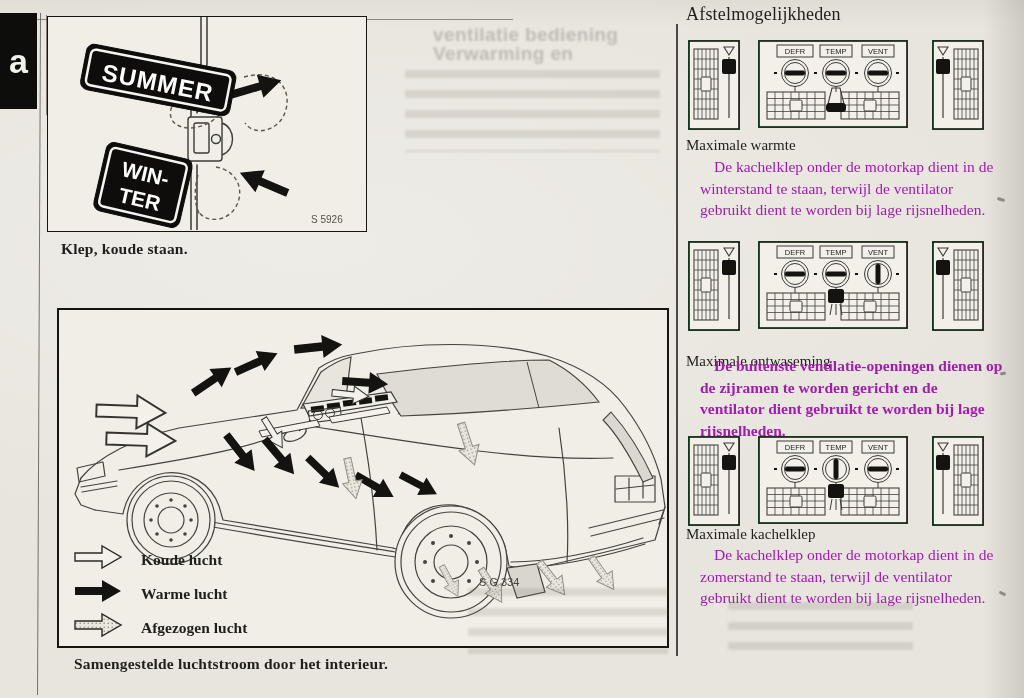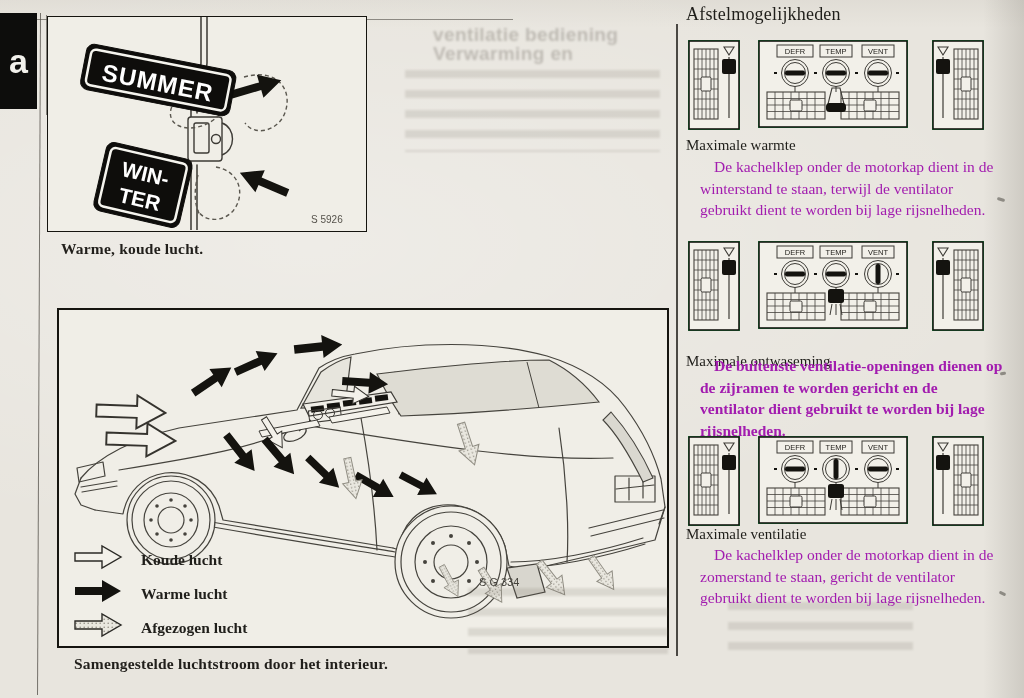--- a/index.html
+++ b/index.html
@@ -98,21 +98,21 @@
 
   <g transform="translate(60,124) rotate(13)">
     <rect x="0" y="0" width="88" height="70" rx="8" fill="#0e0d0b" stroke="#0e0d0b"></rect>
     <rect x="5" y="5" width="78" height="60" rx="5" fill="none" stroke="#f5f4ee" stroke-width="2.5"></rect>
     <text x="44" y="31" text-anchor="middle" fill="#ffffff" font-family="Liberation Sans, DejaVu Sans, sans-serif" font-weight="bold" font-size="21">WIN-</text>
     <text x="44" y="57" text-anchor="middle" fill="#ffffff" font-family="Liberation Sans, DejaVu Sans, sans-serif" font-weight="bold" font-size="21">TER</text>
   </g>
   <text x="263" y="206" font-family="Liberation Sans, DejaVu Sans, sans-serif" font-size="10" fill="#55524b">S 5926</text>
 </svg>
 </div>
-<div class="abs caption" id="caption1">Warme, koude lucht.</div>
+<div class="abs caption" id="caption1">Klep, koude staan.</div>
 
 <div class="abs figbox" id="fig2">
 <svg width="608" height="336" viewBox="0 0 608 336">
   <defs>
     <path id="ar2" d="M0,7 L27,7 L27,0 L46,11 L27,22 L27,15 L0,15 Z"></path>
     <pattern id="dots2" width="4" height="4" patternUnits="userSpaceOnUse">
       <rect width="4" height="4" fill="#e9e7df"></rect>
       <circle cx="1.2" cy="1.2" r="0.8" fill="#8f8c82"></circle>
     </pattern>
   </defs>
@@ -481,14 +481,14 @@
         <path d="M6,19H30M6,29H30M6,39H30M6,49H30M6,59H30M6,69H30"></path>
       </g>
       <rect x="13" y="37" width="10" height="14" rx="1.5" fill="#f2f0e9" stroke="#3d3b36"></rect>
       <path d="M36,7 L46,7 L41,15 Z" fill="none" stroke="#3d3b36" stroke-width="1.1"></path>
       <path d="M41,17 V78" stroke="#3d3b36" stroke-width="1.2"></path>
       <rect x="34" y="19" width="14" height="15" rx="2" fill="#14130f"></rect>
     </g>
       </svg>
   </div>
 </div>
-<div class="abs rc-title" style="top:526px;">Maximale ventilatie</div>
-<div class="abs rc-body" style="top:544px;">De kachelklep onder de motorkap dient in de zomerstand te staan, gericht de ventilator gebruikt dient te worden bij lage rijsnelheden.</div>
+<div class="abs rc-title" style="top:526px;">Maximale kachelklep</div>
+<div class="abs rc-body" style="top:544px;">De kachelklep onder de motorkap dient in de zomerstand te staan, terwijl de ventilator gebruikt dient te worden bij lage rijsnelheden.</div>
 
 </body></html>

